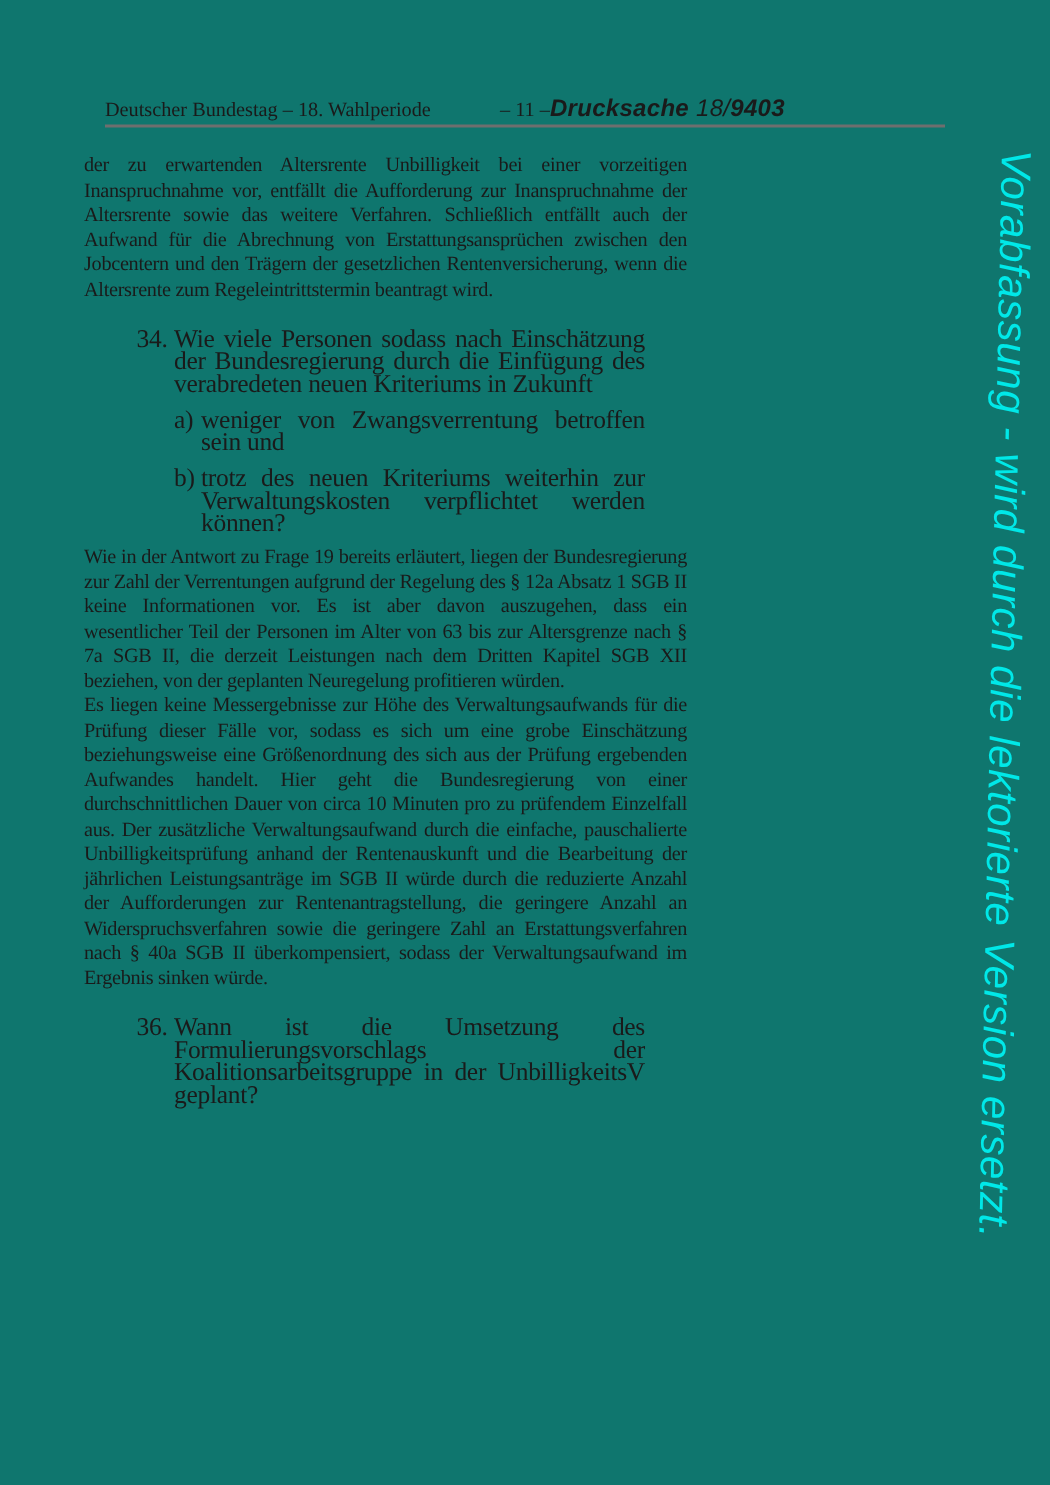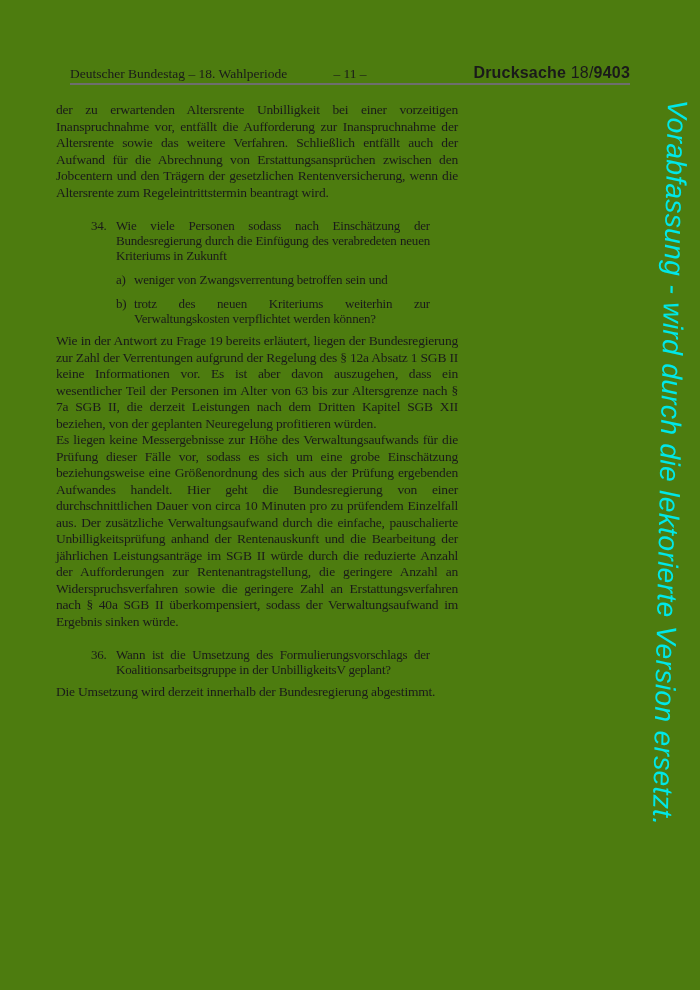--- a/index.html
+++ b/index.html
@@ -1,45 +1,46 @@
 <!DOCTYPE html>
 <html lang="de"><head>
 <meta charset="utf-8">
 <style>
   * { margin: 0; padding: 0; box-sizing: border-box; }
   html, body { background: #ffffff; }
   .page {
     position: relative;
     width: 700px;
     height: 990px;
-    background: #4d7c0f;
+    background: #0f766e;
     overflow: hidden;
     font-family: "Liberation Serif", serif;
     color: #1a1a1a;
   }
   
   .header {
     position: absolute;
     left: 70px;
     top: 64px;
     width: 560px;
     display: flex;
     align-items: baseline;
     font-size: 13.5px;
   }
   .header-left  { flex: 1 1 0; text-align: left; white-space: nowrap; }
   .header-center{ flex: 0 0 auto; text-align: right; white-space: nowrap; }
   .header-right {
     flex: 1 1 0;
-    text-align: right;
+    text-align: left;
     white-space: nowrap;
     font-family: "Liberation Sans", sans-serif;
     font-size: 16px;
     font-weight: 700;
     letter-spacing: 0.2px;
+    font-style: italic;
   }
   .header-right .session { font-weight: 400; }
   .header-rule {
     position: absolute;
     left: 70px;
     top: 83px;
     width: 560px;
     height: 2px;
     background: #6e6e6e;
   }
@@ -56,21 +57,21 @@
     text-align: justify;
     letter-spacing: -0.2px;
     hyphens: auto;
     -webkit-hyphens: auto;
   }
   .question {
     margin-top: 17px;
     margin-bottom: 7px;
     padding-left: 35px;
     padding-right: 28px;
-    font-size: 13px;
+    font-size: 17px;
     line-height: 15px;
     letter-spacing: -0.2px;
   }
   .q-row { display: flex; }
   .q-num {
     flex: 0 0 25px;
     text-align: left;
   }
   .q-text {
     flex: 1 1 auto;
@@ -141,19 +142,18 @@
 
     <p class="para">Es liegen keine Messergebnisse zur Höhe des Verwaltungsaufwands für die Prüfung dieser Fälle vor, sodass es sich um eine grobe Einschätzung beziehungsweise eine Größenordnung des sich aus der Prüfung ergebenden Aufwandes handelt. Hier geht die Bundesregierung von einer durchschnittlichen Dauer von circa 10 Minuten pro zu prüfendem Einzelfall aus. Der zusätzliche Verwaltungsaufwand durch die einfache, pauschalierte Unbilligkeitsprüfung anhand der Rentenauskunft und die Bearbeitung der jährlichen Leistungsanträge im SGB II würde durch die reduzierte Anzahl der Aufforderungen zur Rentenantragstellung, die geringere Anzahl an Widerspruchsverfahren sowie die geringere Zahl an Erstattungsverfahren nach § 40a SGB II überkompensiert, sodass der Verwaltungsaufwand im Ergebnis sinken würde.</p>
 
     <div class="question">
       <div class="q-row">
         <span class="q-num">36.</span>
         <span class="q-text">Wann ist die Umsetzung des Formulierungsvorschlags der Koalitionsarbeitsgruppe in der UnbilligkeitsV geplant?</span>
       </div>
     </div>
 
-    <p class="para">Die Umsetzung wird derzeit innerhalb der Bundesregierung abgestimmt.</p>
 
   </div>
 
   <div class="watermark">Vorabfassung - wird durch die lektorierte Version ersetzt.</div>
 
 </div>
 
 </body></html>

